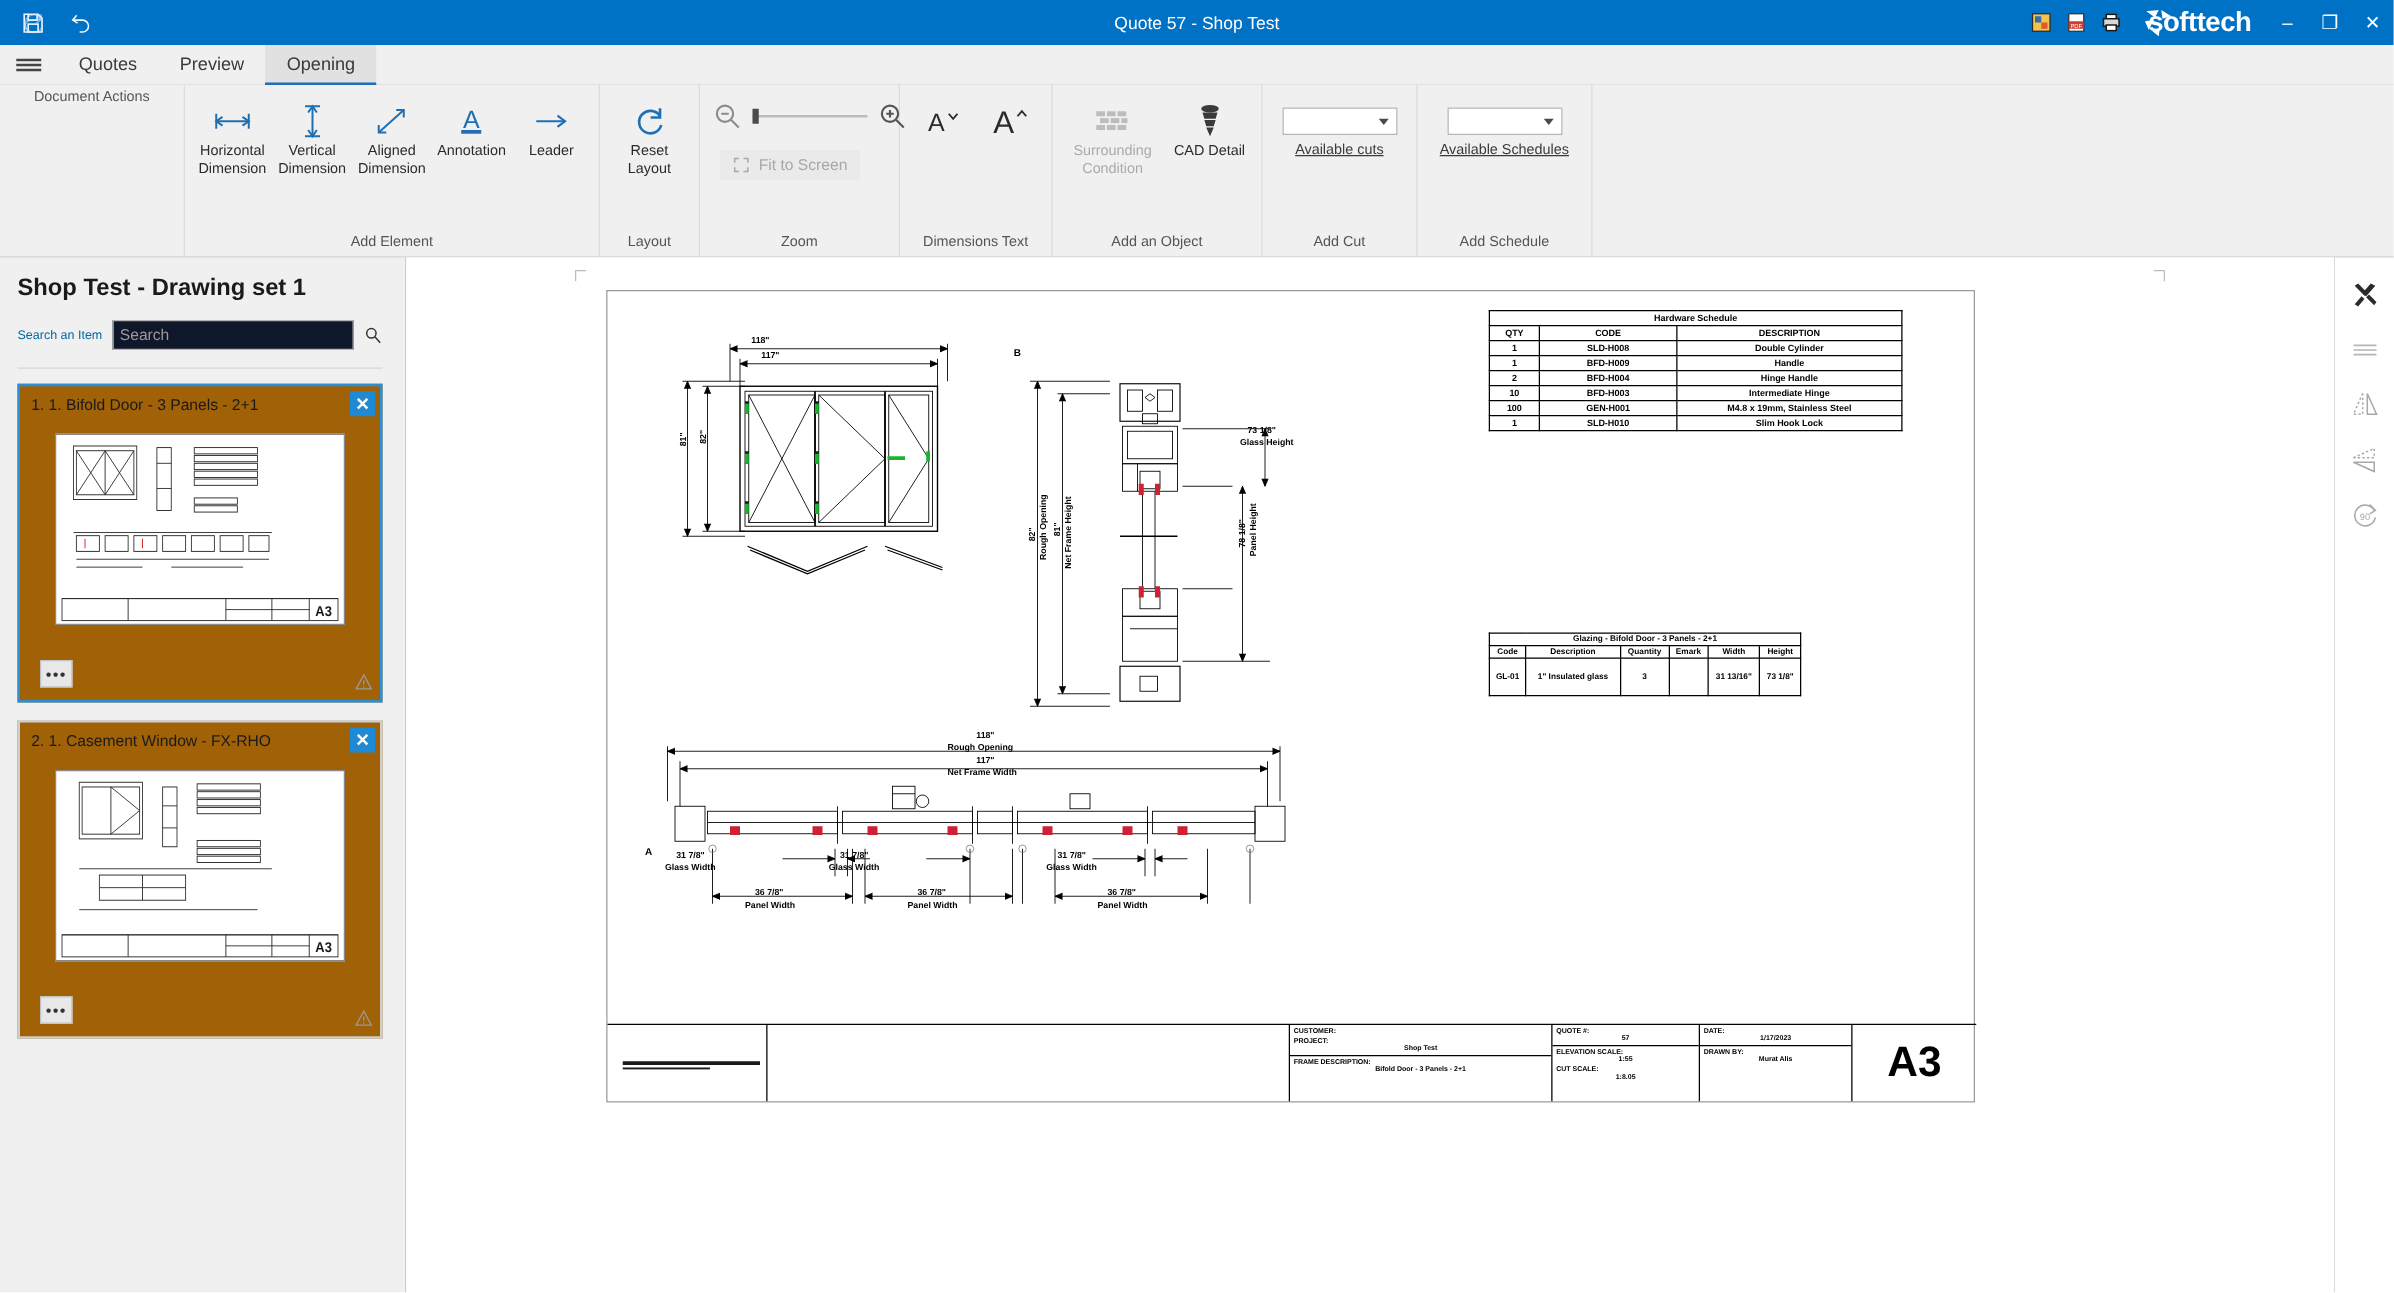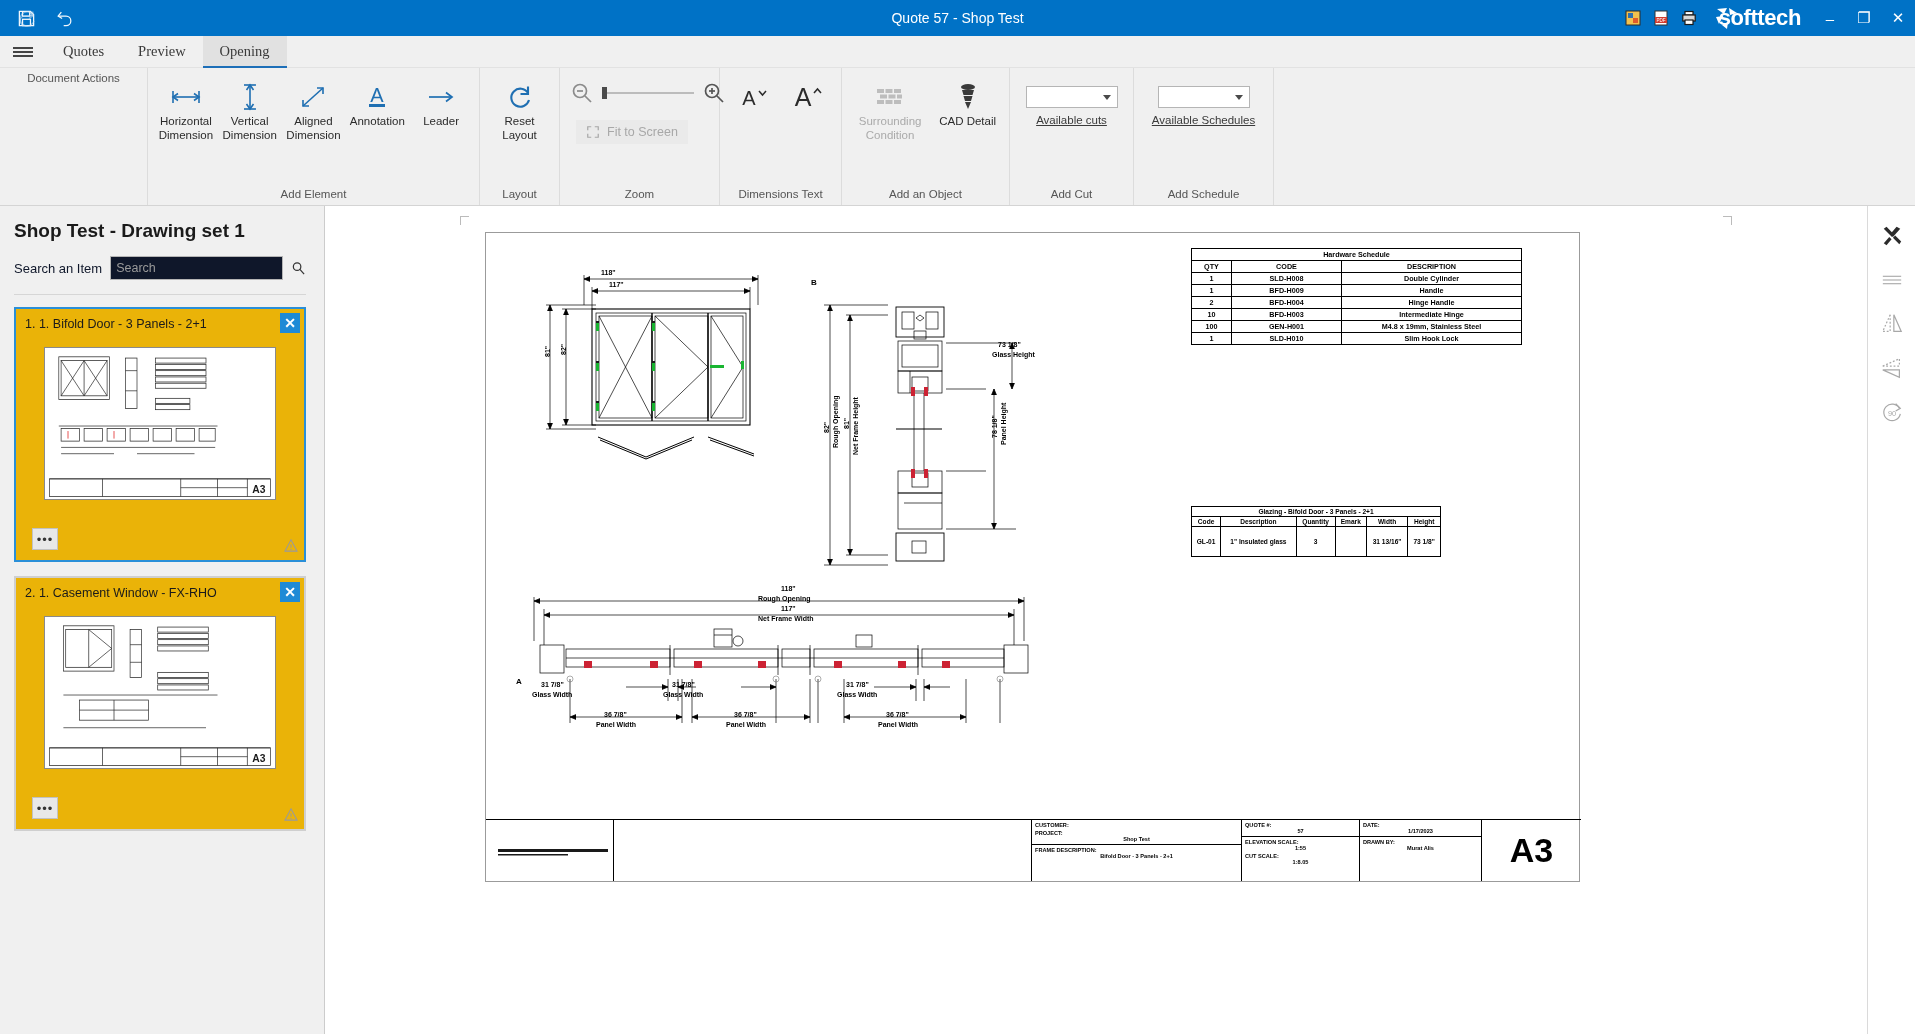--- a/index.html
+++ b/index.html
@@ -44,21 +44,21 @@
   .tabstrip {
     height: 32px; background: #f0f0f0; display: flex; align-items: stretch;
     border-bottom: 1px solid #e2e2e2;
   }
   .hamburger {
     width: 46px; display: flex; align-items: center; justify-content: center;
   }
   .hamburger span { display:block; width:20px; height:2px; background:#444; margin:2px 0; }
   .tab {
     padding: 0 17px; display: flex; align-items: center;
-    font-size: 14.5px; color: #3a3a3a; font-family: Liberation Serif, serif;
+    font-size: 14.5px; color: #3a3a3a;
   }
   .tab.active { background: #e1e1e1; position: relative; }
   .tab.active::after{
     content:""; position:absolute; left:0; right:0; bottom:-1px; height:2px; background:#1d6fb8;
   }
 
   
   .ribbon {
     height: 138px; background: #f0f0f0; display: flex;
     border-bottom: 1px solid #d4d4d4; position: relative;
@@ -108,30 +108,30 @@
   
   .body { display: flex; height: calc(1034px - 36px - 32px - 138px); }
 
   
   .sidebar {
     width: 325px; background: #f0f0f0; border-right: 1px solid #ccc;
     padding: 14px 18px 0 14px; overflow: hidden; flex-shrink: 0;
   }
   .side-title { font-size: 19px; font-weight: bold; color: #1a1a1a; margin-bottom: 14px; }
   .searchrow { display: flex; align-items: center; gap: 8px; margin-bottom: 14px; }
-  .searchrow .slabel { font-size: 13px; color: #0f172a; }
+  .searchrow .slabel { font-size: 10px; color: #0369a1; }
   .searchbox {
     flex: 1; height: 24px; background: #0f172a; border: 1px solid #b5b5b5;
     font-size: 12.5px; color: #9a9a9a; padding: 0 5px; line-height: 22px;
   }
   .search-ic { color: #333; }
   .side-sep { height: 1px; background: #d6d6d6; margin-bottom: 12px; }
 
   .card {
-    position: relative; background: #eab308; border: 2px solid #cfcfcf;
+    position: relative; background: #a16207; border: 2px solid #cfcfcf;
     height: 255px; margin-bottom: 14px;
   }
   .card.sel { border-color: #2a8fd8; }
   .card-title { font-size: 12.5px; color: #1a1a1a; padding: 8px 34px 0 9px; }
   .card-x {
     position: absolute; right: 4px; top: 4px; width: 20px; height: 20px;
     background: #1e8ad6; color: #fff; display: flex; align-items: center; justify-content: center;
     font-size: 14px; font-weight: bold; line-height: 1;
   }
   .thumb {

